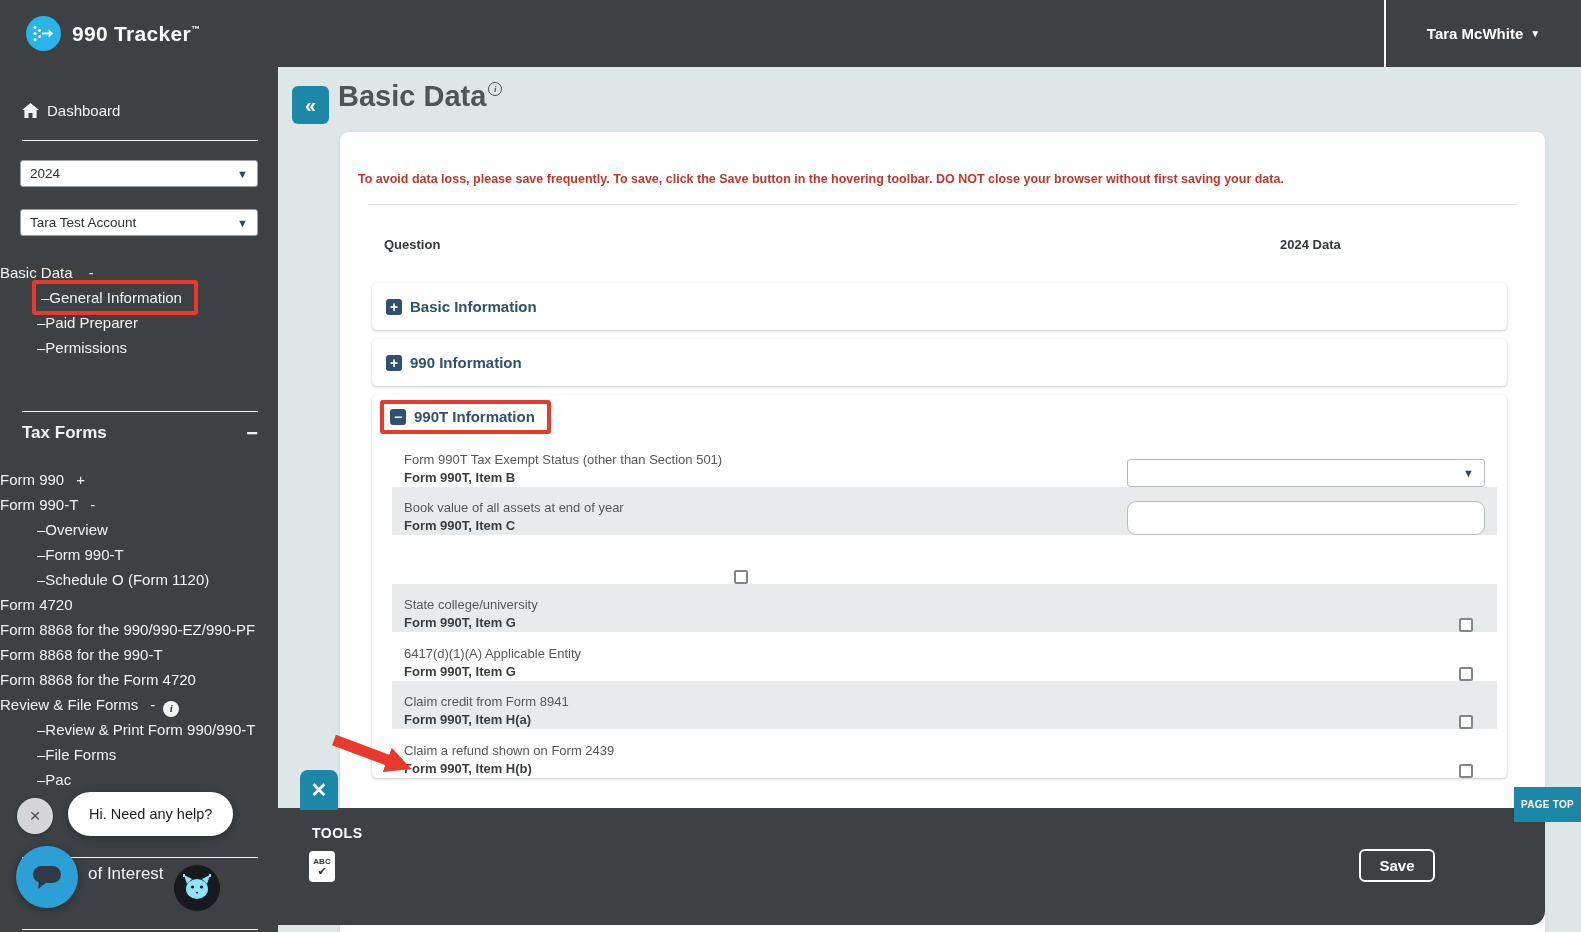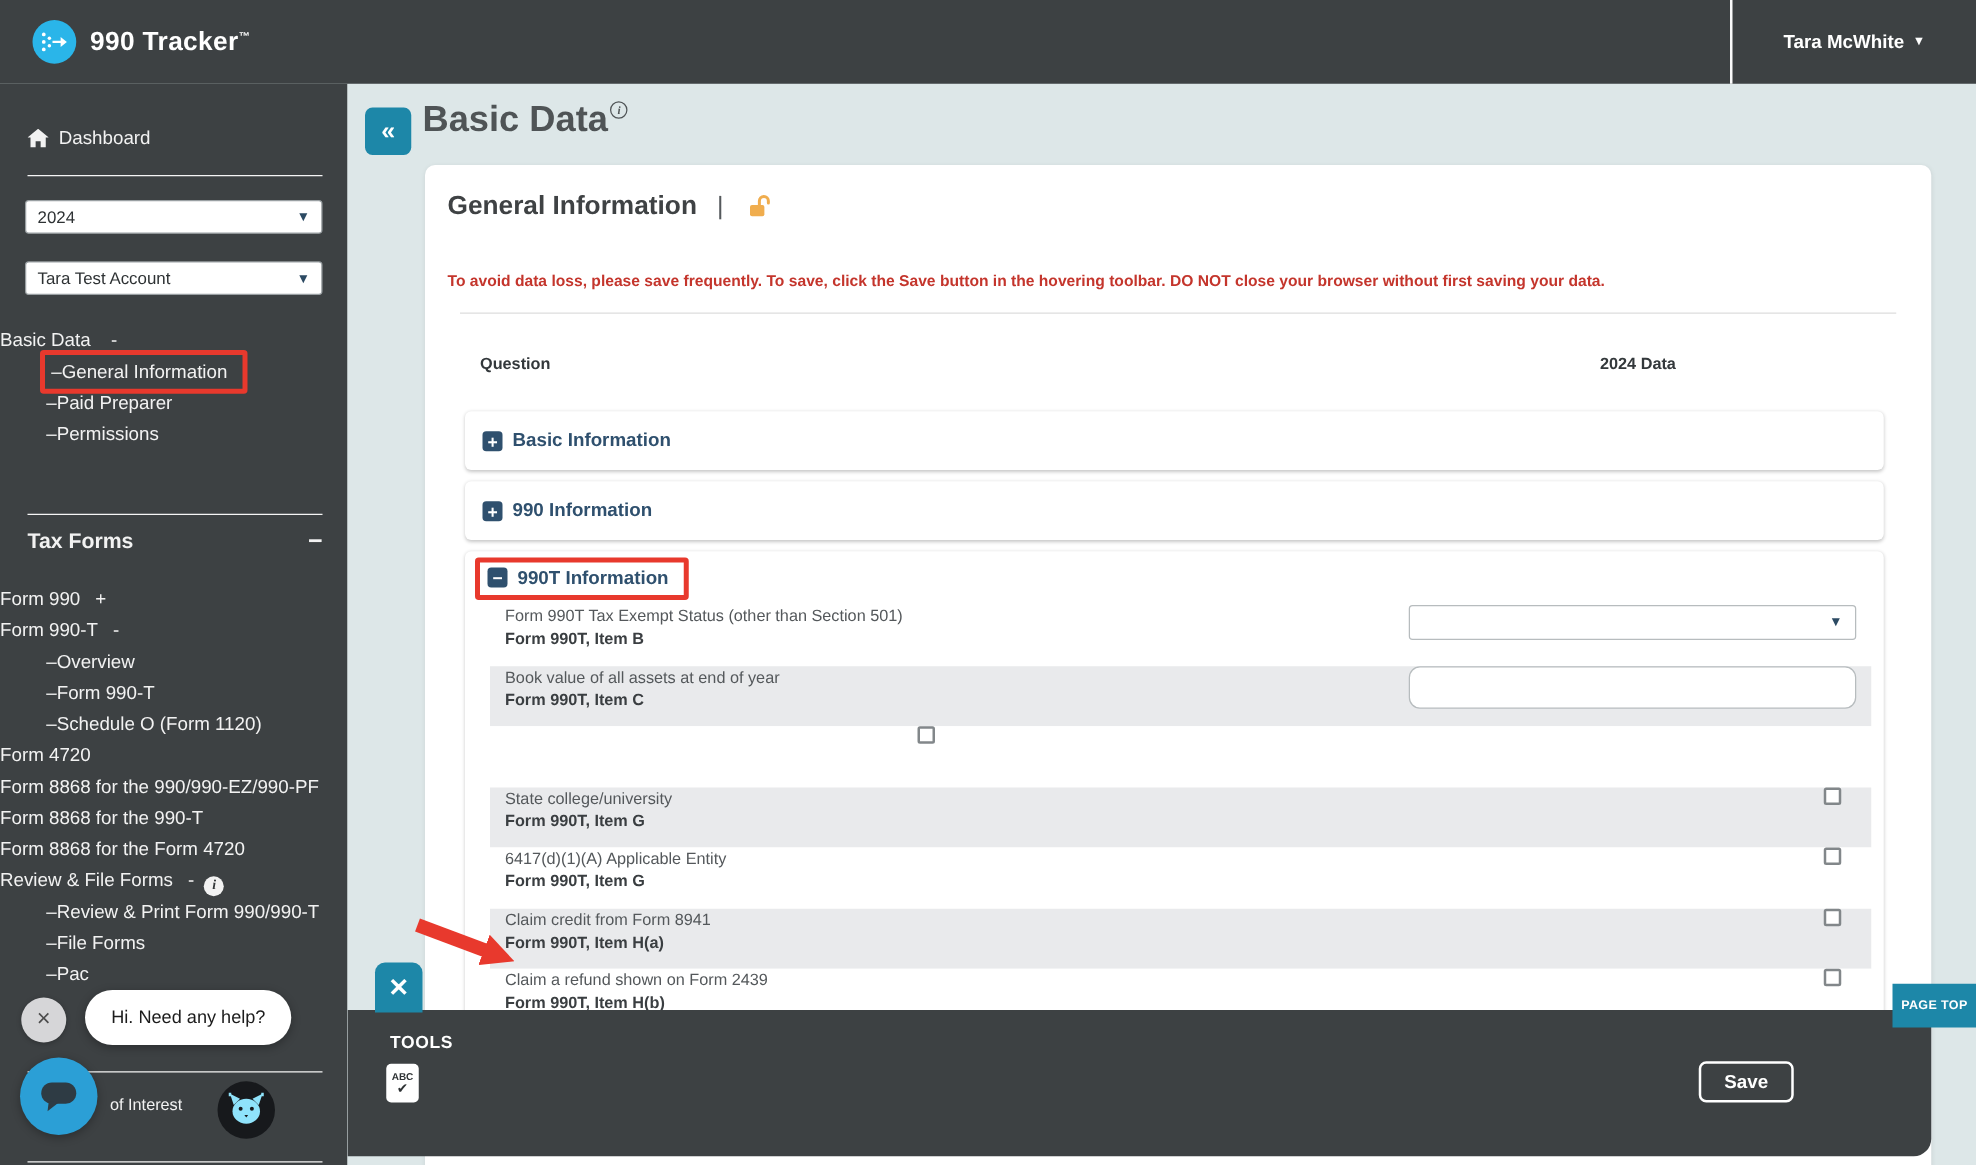--- a/index.html
+++ b/index.html
@@ -35,21 +35,21 @@
   .nav-item.sub, .nav-item.indent { padding-left:37px; }
   .nav-suffix { margin-left:12px; }
   .tax-head { margin:51px 20px 0 22px; }
   .tax-title-row { margin:8px 20px 0 22px; display:flex; align-items:center; height:26px; }
   .tax-title { font-size:17px; font-weight:bold; }
   .tax-collapse { margin-left:auto; font-size:20px; font-weight:bold; cursor:pointer; }
   .info-dot { display:inline-flex; width:16px; height:16px; border-radius:50%; background:#f2f2f2; color:#34383a;
               font-size:11px; font-weight:bold; align-items:center; justify-content:center; margin-left:8px; vertical-align:-2px; font-family:"Liberation Serif",serif; font-style:italic; }
   .sidebar-bottom { position:absolute; left:0; top:790px; width:278px; }
   .sb-hr1 { border:none; border-top:1px solid #f5f5f5; margin:0 20px 0 22px; }
-  .interest-label { position:absolute; left:88px; top:19px; font-size:13px; }
+  .interest-label { position:absolute; left:88px; top:7px; font-size:17px; }
   .cat-avatar { position:absolute; left:174px; top:8px; width:46px; height:46px; border-radius:50%; background:#17191c;
                 display:flex; align-items:center; justify-content:center; cursor:pointer; }
   .sb-hr2 { border:none; border-top:1px solid #f5f5f5; margin:0 20px 0 22px; position:absolute; top:72px; width:236px; }
 
   
   .chat-close { position:absolute; left:17px; top:798px; width:36px; height:36px; border-radius:50%; background:#d6d6d8;
                 color:#4c4c4c; display:flex; align-items:center; justify-content:center; font-size:19px; z-index:60; cursor:pointer; box-shadow:0 1px 4px rgba(0,0,0,.25); }
   .chat-pill { position:absolute; left:68px; top:792px; height:44px; background:#fff; border-radius:22px; padding:0 21px;
                display:flex; align-items:center; font-size:14.5px; color:#1c1c1c; z-index:60; box-shadow:0 2px 8px rgba(0,0,0,.3); cursor:pointer; }
   .chat-launcher { position:absolute; left:16px; top:846px; width:62px; height:62px; border-radius:50%; background:#2b9fd6;
@@ -75,21 +75,21 @@
   .col-data { position:absolute; left:896px; top:0; }
   .acc-wrap { margin:28px 38px 0 32px; }
   .acc-box { background:#fff; border-radius:5px; box-shadow:0 1px 3px rgba(0,0,0,.22); margin-bottom:9px; }
   .acc-head { height:47px; display:flex; align-items:center; padding-left:14px; cursor:pointer; }
   .acc-box.expanded .acc-head { height:43px; }
   .acc-inner { display:inline-flex; align-items:center; }
   .acc-icon { width:16px; height:16px; background:#2f506e; color:#fff; border-radius:3px; display:inline-flex;
               align-items:center; justify-content:center; font-size:14px; font-weight:bold; margin-right:8px; line-height:1; }
   .acc-label { font-size:15px; font-weight:bold; color:#2f506e; }
   .rows-wrap { padding:0 10px 0 20px; }
-  .q-row { height:48.5px; display:flex; align-items:flex-start; background:#fff; }
+  .q-row { height:48.5px; display:flex; align-items:flex-end; background:#fff; }
   .q-row.alt { background:#e9eaec; }
   .q-text { padding-left:12px; flex:1; }
   .q-question { font-size:13px; color:#54585b; line-height:18px; }
   .q-item { font-size:13px; font-weight:bold; color:#3a3e41; line-height:18px; }
   .q-control { width:380px; display:flex; align-items:center; justify-content:flex-end; padding-right:12px; }
   .ctl-select { width:358px; height:28px; background:#fff; border:1px solid #b7bcbe; border-radius:3px;
                 display:flex; align-items:center; padding:0 10px; cursor:pointer; }
   .ctl-select .sel-caret { margin-left:auto; color:#2c4a63; font-size:11px; }
   .ctl-input { width:358px; height:34px; background:#fff; border:1px solid #b7bcbe; border-radius:9px; padding:0 10px; font-size:13px; }
   .ctl-checkbox { width:14px; height:14px; border:2px solid #82878a; border-radius:2px; background:#fff; margin-right:12px; cursor:pointer; }
@@ -212,30 +212,20 @@
       </div>
       <hr class="sb-hr2">
     </div>
   </aside>
 
   <main class="content">
     <button class="collapse-btn">«</button>
     <h1 class="page-title"><span>Basic Data</span><span class="title-info">i</span></h1>
 
     <section class="card">
-      <div class="card-title-row">
-        <span class="card-title">General Information</span>
-        <span class="pipe">|</span>
-        <span class="lock-icon">
-          <svg width="19" height="18" viewBox="0 0 19 18">
-            <path d="M10.5 8 V4.8 a3.6 3.6 0 0 1 7.2 0 V6.4" fill="none" stroke="#f0ad4e" stroke-width="2.4" stroke-linecap="round"></path>
-            <rect x="3" y="8" width="11.5" height="9" rx="1.6" fill="#f0ad4e"></rect>
-          </svg>
-        </span>
-      </div>
       <p class="warning">To avoid data loss, please save frequently. To save, click the Save button in the hovering toolbar. DO NOT close your browser without first saving your data.</p>
       <hr class="card-hr">
       <div class="cols-row">
         <span>Question</span>
         <span class="col-data">2024 Data</span>
       </div>
       <div class="acc-wrap">
           <div class="acc-box">
             <div class="acc-head">
               <span class="acc-inner">

